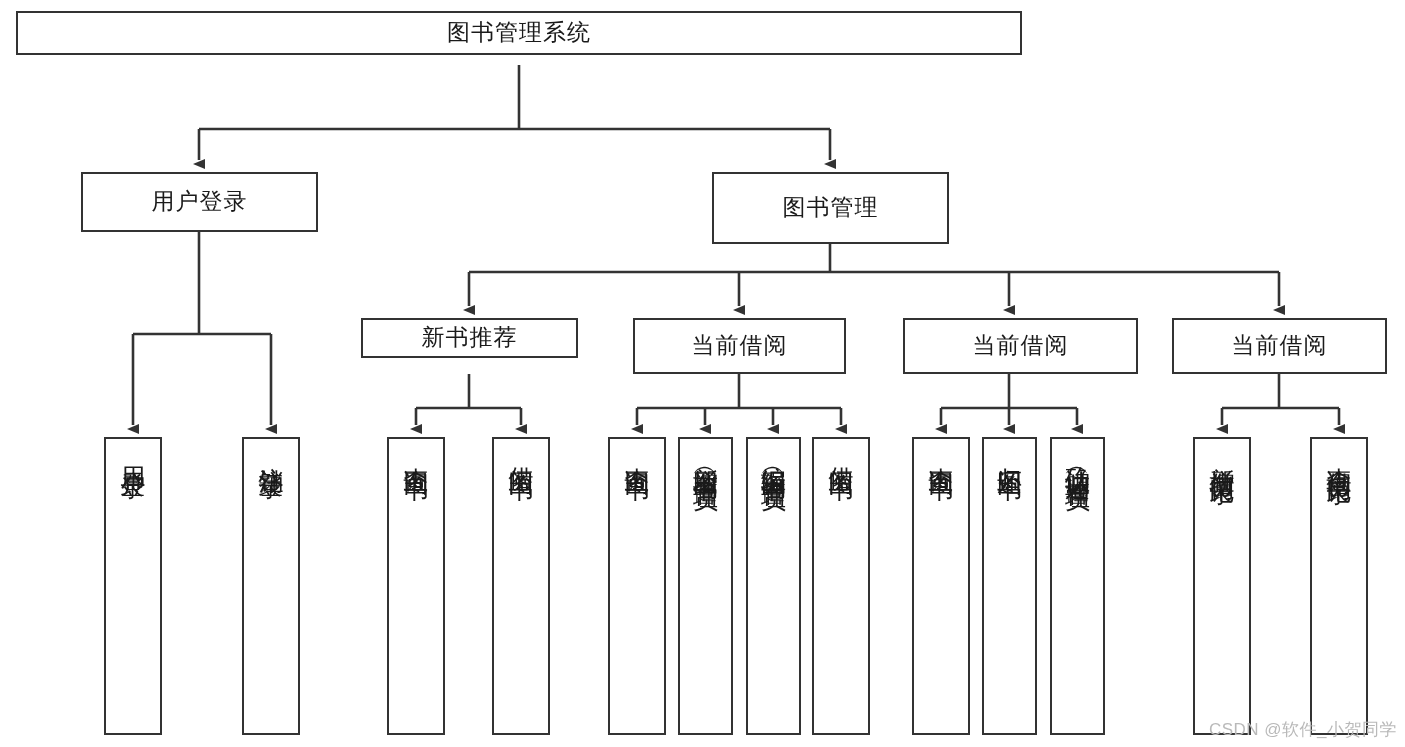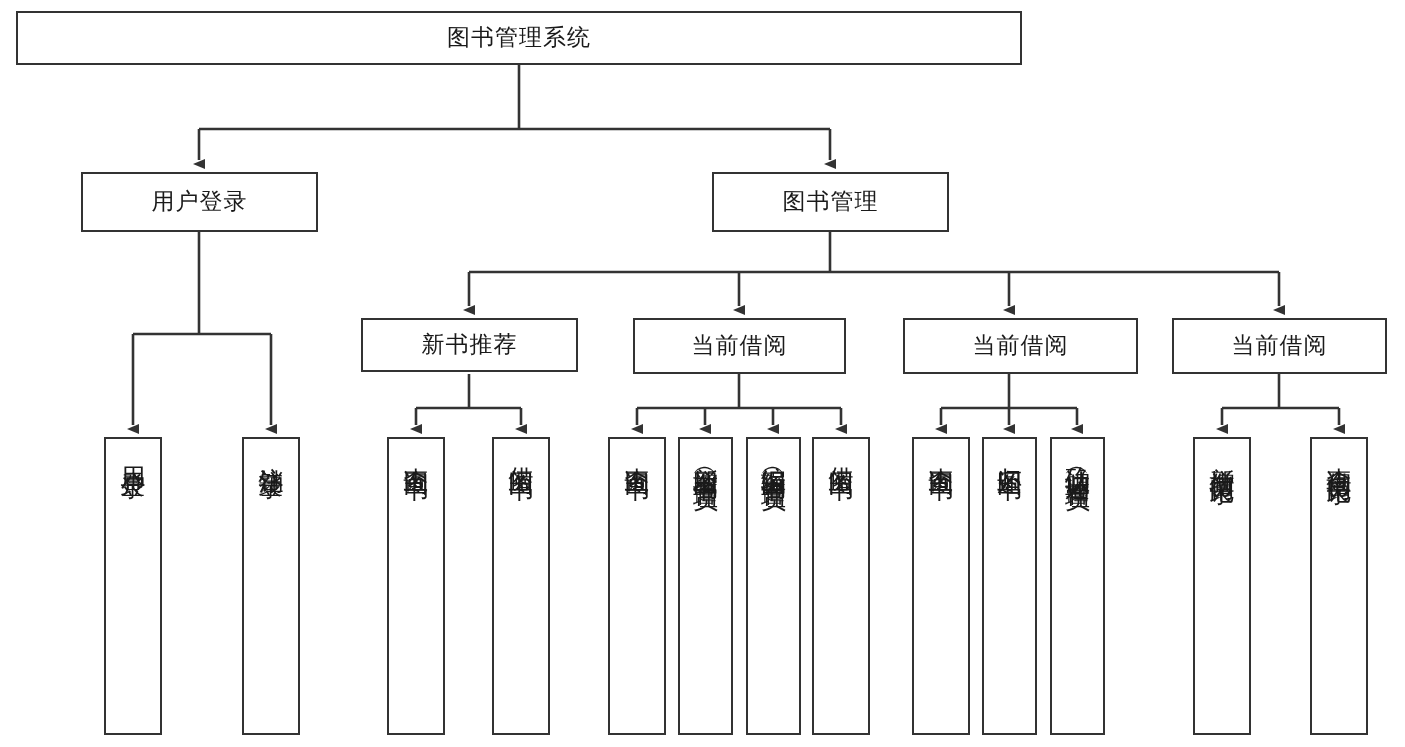--- a/index.html
+++ b/index.html
@@ -119,32 +119,32 @@
       <path d="M1009,408 L1009,425" marker-end="url(#arrow)"></path>
       <path d="M1077,408 L1077,425" marker-end="url(#arrow)"></path>
 
       <path d="M1279,374 L1279,408"></path>
       <path d="M1222,408 L1339,408"></path>
       <path d="M1222,408 L1222,425" marker-end="url(#arrow)"></path>
       <path d="M1339,408 L1339,425" marker-end="url(#arrow)"></path>
     </g>
   </svg>
 
-  <div class="node node-root" style="left:16px; top:11px; width:1006px; height:54px;">
+  <div class="node node-root" style="left:16px; top:11px; width:1006px; height:44px;">
     <span class="label">图书管理系统</span>
   </div>
 
   <div class="node node-l1" style="left:81px; top:172px; width:237px; height:60px;">
     <span class="label">用户登录</span>
   </div>
-  <div class="node node-l1" style="left:712px; top:172px; width:237px; height:60px;">
+  <div class="node node-l1" style="left:712px; top:172px; width:237px; height:72px;">
     <span class="label">图书管理</span>
   </div>
 
-  <div class="node node-l2" style="left:361px; top:318px; width:217px; height:54px;">
+  <div class="node node-l2" style="left:361px; top:318px; width:217px; height:40px;">
     <span class="label">新书推荐</span>
   </div>
   <div class="node node-l2" style="left:633px; top:318px; width:213px; height:56px;">
     <span class="label">当前借阅</span>
   </div>
   <div class="node node-l2" style="left:903px; top:318px; width:235px; height:56px;">
     <span class="label">当前借阅</span>
   </div>
   <div class="node node-l2" style="left:1172px; top:318px; width:215px; height:56px;">
     <span class="label">当前借阅</span>
@@ -187,14 +187,15 @@
     <span class="label">确认归还（管理员）</span>
   </div>
 
   <div class="node node-leaf" style="left:1193px; top:437px; width:58px; height:298px;">
     <span class="label">新增借阅记录</span>
   </div>
   <div class="node node-leaf" style="left:1310px; top:437px; width:58px; height:298px;">
     <span class="label">查询借阅记录</span>
   </div>
 
+  <div class="watermark">CSDN @软件_小贺同学</div>
 
 </div>
 
 </body></html>

